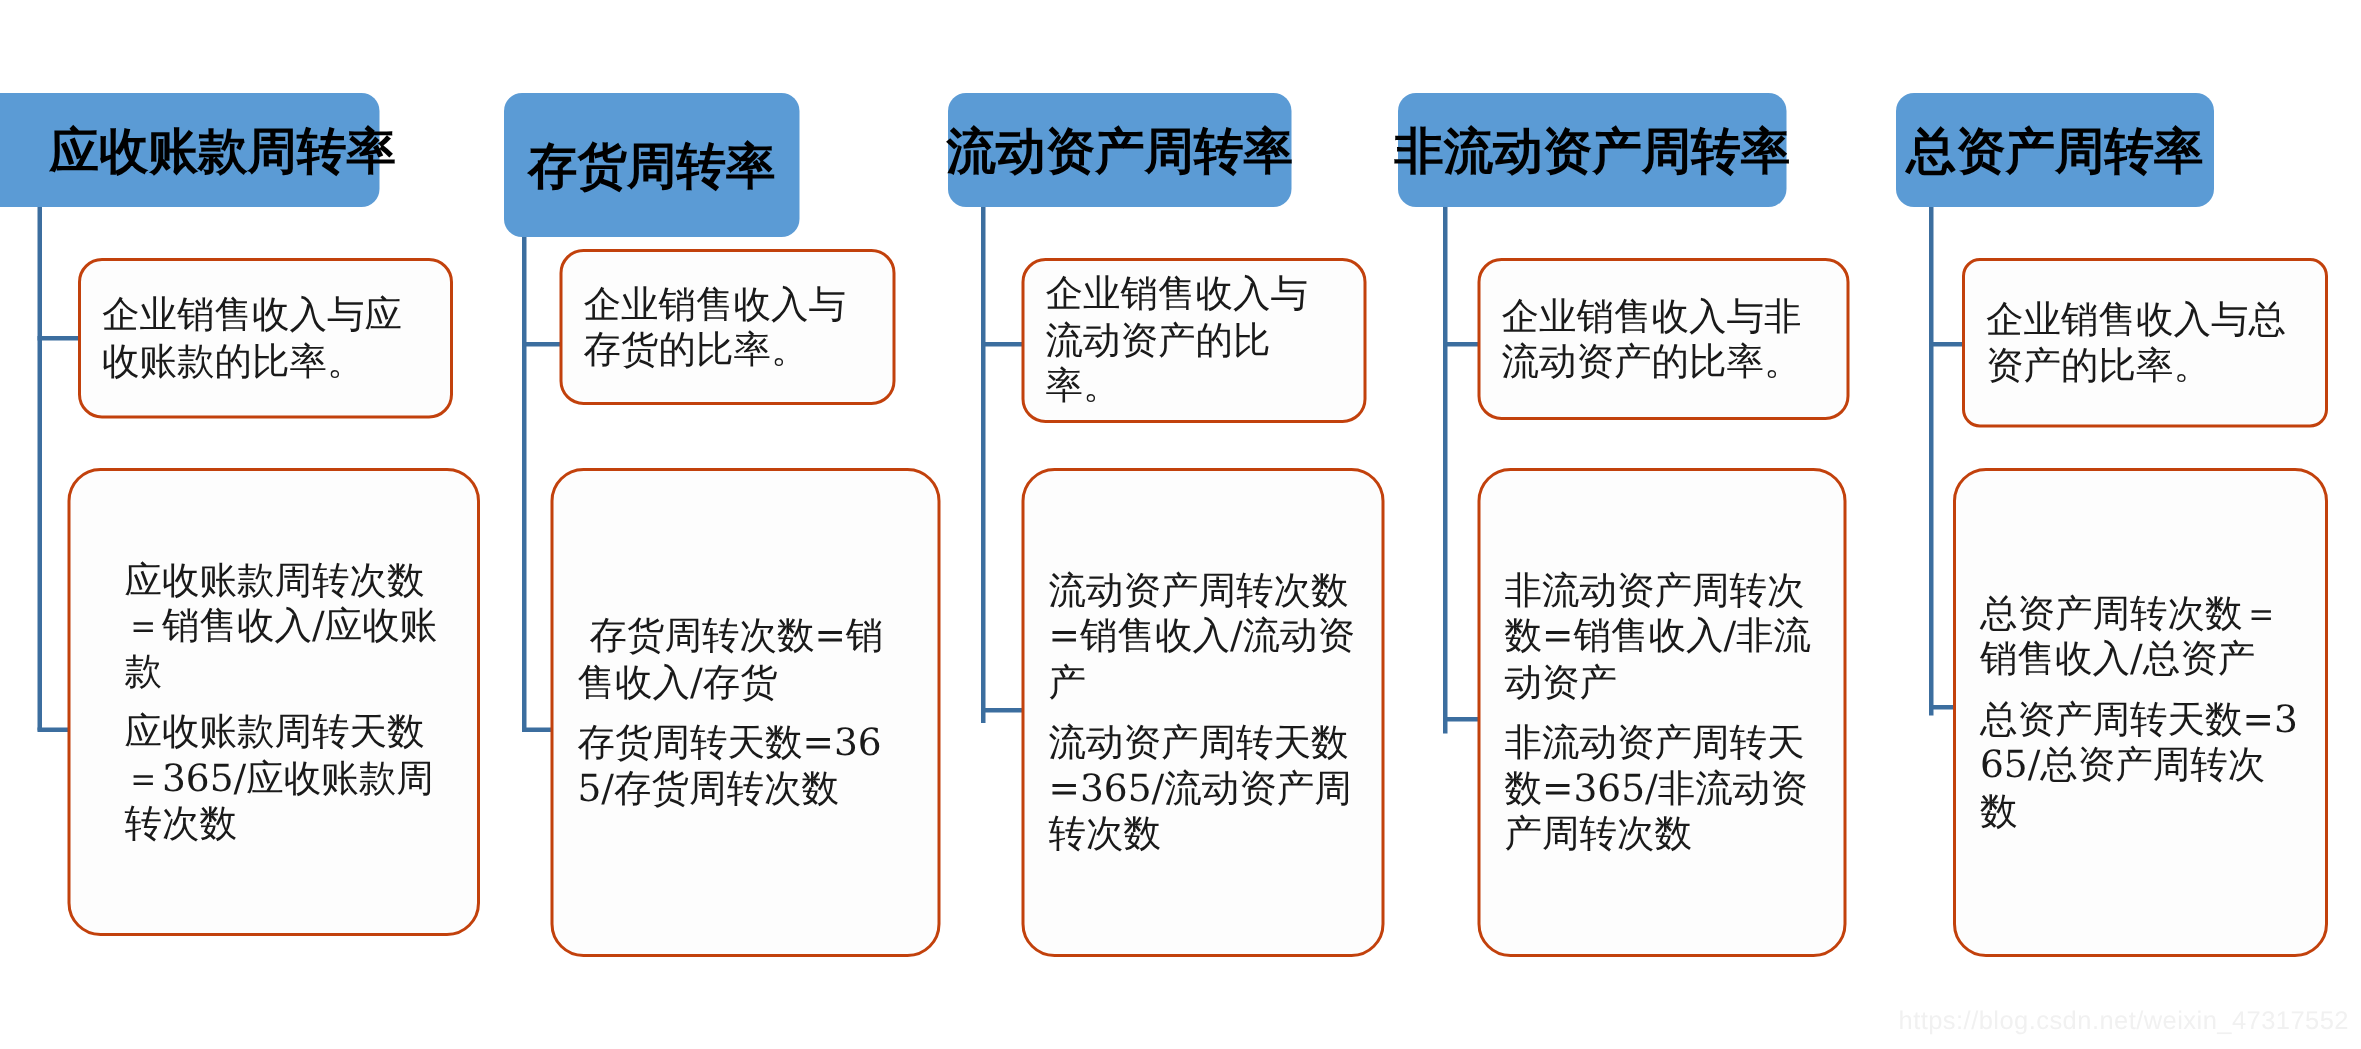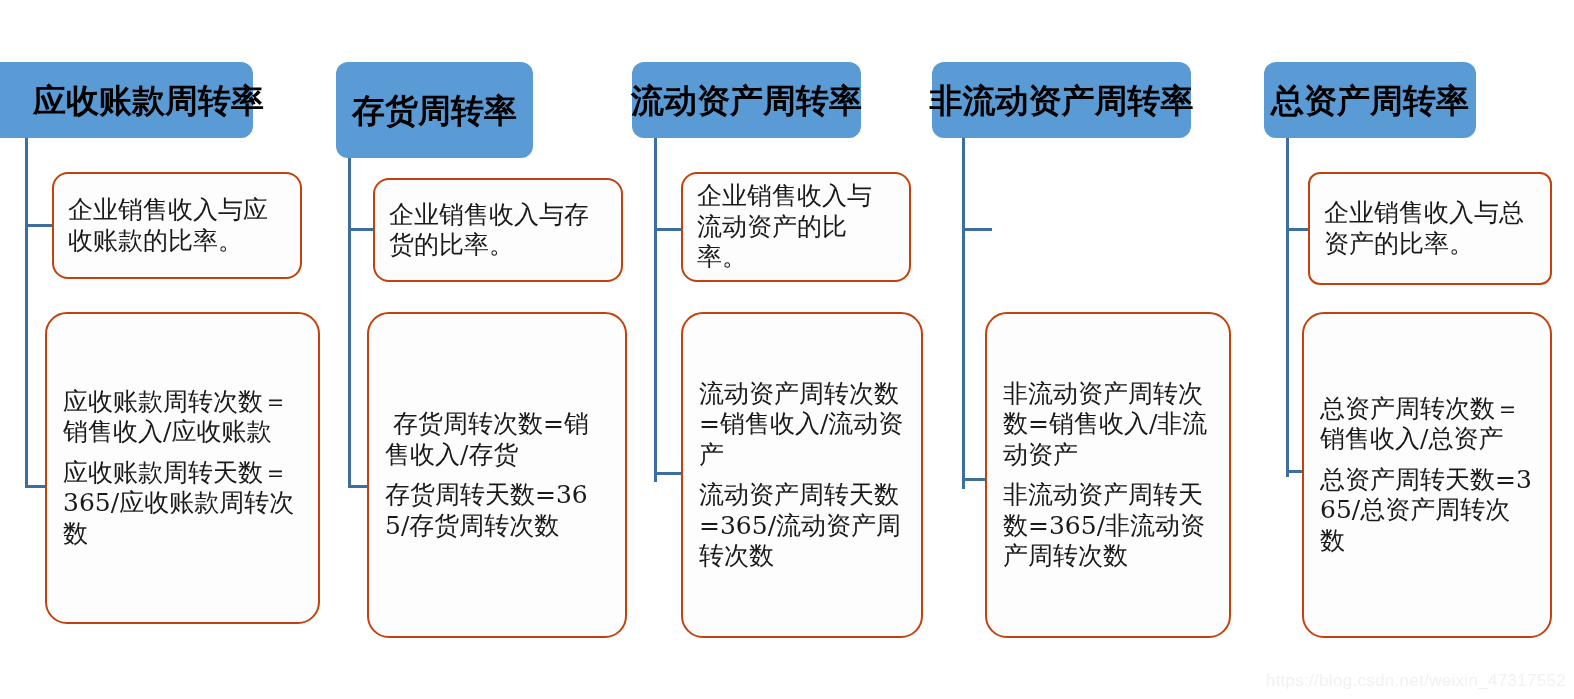--- a/index.html
+++ b/index.html
@@ -109,34 +109,34 @@
   <div class="conn-h" style="left:25px; top:485px; width:30px; height:3px;"></div>
 
   <div class="header-pill clipped-left" style="left:0px; top:62px; width:253px; height:76px;padding-left:44px;">
     <span class="header-label">应收账款周转率</span>
   </div>
 
   <div class="box box-def" style="left:52px; top:172px; width:250px; height:107px;">
     <div class="box-text">企业销售收入与应收账款的比率。</div>
   </div>
 
-  <div class="box box-formula" style="left:45px; top:312px; width:275px; height:312px;">
+  <div class="box box-formula" style="left:45px; top:312px; width:275px; height:312px;padding-left:20px;">
     <div class="formula-line">应收账款周转次数＝销售收入/应收账款</div>
     <div class="formula-line">应收账款周转天数＝365/应收账款周转次数</div>
   </div>
 
   <div class="conn-v" style="left:348px; top:137px; width:3px; height:350px;"></div>
   <div class="conn-h" style="left:348px; top:228px; width:30px; height:3px;"></div>
   <div class="conn-h" style="left:348px; top:485px; width:30px; height:3px;"></div>
 
   <div class="header-pill" style="left:336px; top:62px; width:197px; height:96px;">
     <span class="header-label">存货周转率</span>
   </div>
 
-  <div class="box box-def" style="left:373px; top:178px; width:250px; height:104px;">
+  <div class="box box-def" style="left:373px; top:166px; width:224px; height:104px;">
     <div class="box-text">企业销售收入与存货的比率。</div>
   </div>
 
   <div class="box box-formula" style="left:367px; top:312px; width:260px; height:326px;">
     <div class="formula-line"> 存货周转次数=销售收入/存货</div>
     <div class="formula-line">存货周转天数=365/存货周转次数</div>
   </div>
 
   <div class="conn-v" style="left:654px; top:137px; width:3px; height:345px;"></div>
   <div class="conn-h" style="left:654px; top:228px; width:30px; height:3px;"></div>
@@ -156,20 +156,23 @@
   </div>
 
   <div class="conn-v" style="left:962px; top:137px; width:3px; height:352px;"></div>
   <div class="conn-h" style="left:962px; top:228px; width:30px; height:3px;"></div>
   <div class="conn-h" style="left:962px; top:478px; width:30px; height:3px;"></div>
 
   <div class="header-pill" style="left:932px; top:62px; width:259px; height:76px;">
     <span class="header-label">非流动资产周转率</span>
   </div>
 
+  <div class="box box-def" style="left:985px; top:172px; width:248px; height:108px;">
+    <div class="box-text">企业销售收入与非流动资产的比率。</div>
+  </div>
 
   <div class="box box-formula" style="left:985px; top:312px; width:246px; height:326px;">
     <div class="formula-line">非流动资产周转次数=销售收入/非流动资产</div>
     <div class="formula-line">非流动资产周转天数=365/非流动资产周转次数</div>
   </div>
 
   <div class="conn-v" style="left:1286px; top:137px; width:3px; height:340px;"></div>
   <div class="conn-h" style="left:1286px; top:228px; width:30px; height:3px;"></div>
   <div class="conn-h" style="left:1286px; top:470px; width:30px; height:3px;"></div>
 

